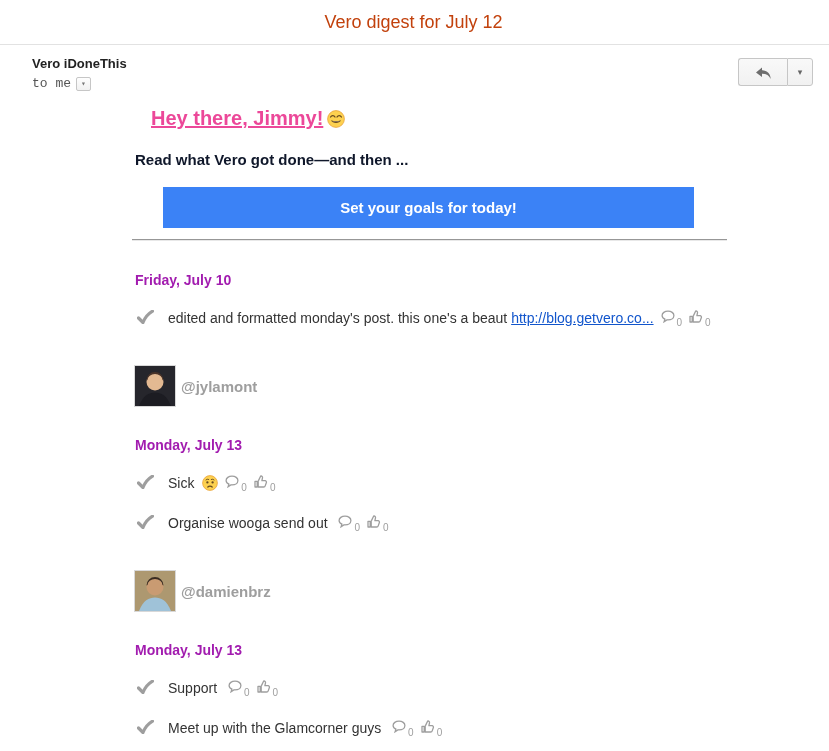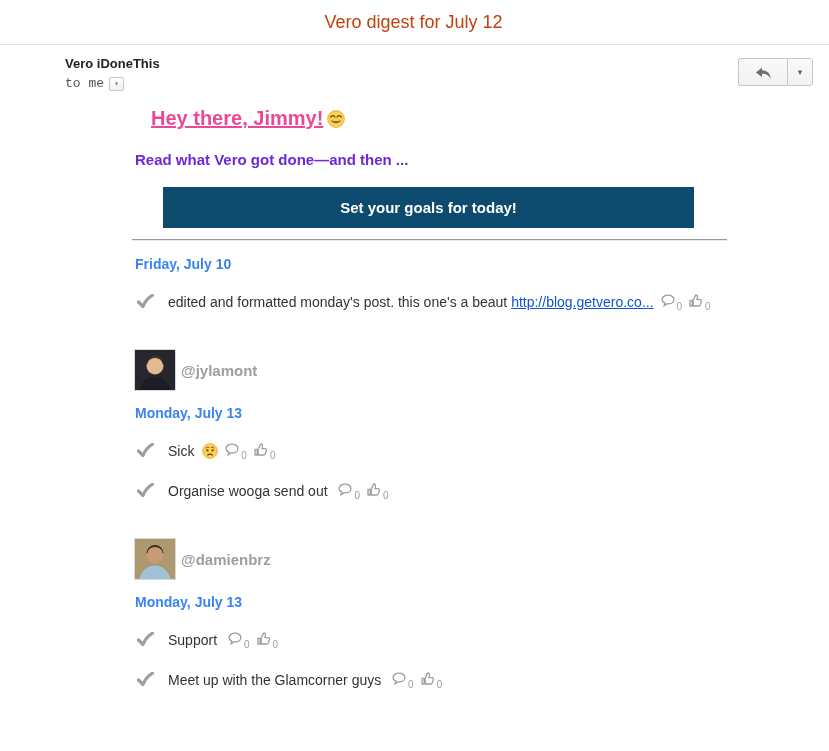--- a/index.html
+++ b/index.html
@@ -9,53 +9,53 @@
     font-family:"Liberation Sans", sans-serif; color:#333;
   }
 
   
   .subject-bar { padding:12px 16px 11px 14px; }
   .subject { font-size:18px; color:#c2410c; font-weight:400;text-align:center; }
   .subject-divider { border:none; border-top:1px solid #e2e2e2; margin:0; }
 
   
   .message-bar { display:flex; justify-content:space-between; align-items:flex-start;
-    padding:11px 16px 0 65px; }
+    padding:11px 16px 0 32px; }
   .sender-name { font-size:13px; font-weight:bold; color:#222; }
   .to-row { margin-top:5px; font-size:13px; color:#555; display:flex; align-items:center;font-family:Liberation Mono, monospace; }
   .to-caret-btn { margin-left:5px; width:15px; height:14px; border:1px solid #c6c6c6; border-radius:2px;
     background:linear-gradient(#fefefe,#f1f1f1); color:#777; font-size:8px; line-height:12px;
     text-align:center; cursor:pointer; }
   .reply-group { display:flex; margin-top:2px; }
   .reply-btn, .reply-caret-btn { height:28px; border:1px solid #c6c6c6;
     background:linear-gradient(#f9f9f9,#f1f1f1); display:flex; align-items:center; justify-content:center;
     cursor:pointer; }
   .reply-btn { width:49px; border-radius:3px 0 0 3px; border-right:none; }
   .reply-caret-btn { width:26px; border-radius:0 3px 3px 0; color:#666; font-size:9px; }
 
   
   .email-body { margin:15px 0 0 135px; width:592px; }
   .greeting { font-size:20px; font-weight:bold; color:#ec4899; margin:16px;text-decoration:underline; }
   .emoji { vertical-align:-3px; margin-left:4px; }
-  .intro { font-size:15px; font-weight:bold; color:#6d28d9; margin-top:21px; }
+  .intro { font-size:15px; font-weight:bold; color:#0f172a; margin-top:21px; }
   .cta-button { margin:19px 0 0 28px; width:531px; height:41px; border:none;
     color:#fff; font-weight:bold; font-size:15px; font-family:"Liberation Sans",sans-serif;
     display:flex; align-items:center; justify-content:center; cursor:pointer; }
   .date-range { margin-top:37px; text-align:center; font-size:13px; color:#666; }
   .top-rule { margin:11px 0 0 -3px; border:none; border-top:1px solid #979797;
     border-bottom:1px solid #e8e8e8; }
 
   
   .person { margin-top:38px; }
   .person.first { margin-top:9px; }
   .person-header { display:flex; align-items:center; }
   .avatar { width:40px; height:40px; flex:0 0 40px; outline:1px solid #d8d8d8; display:block; }
   .person-name { margin-left:16px; font-size:19px; font-weight:bold; color:#1b6ab9; cursor:pointer; }
   .person-handle { margin-left:6px; font-size:15px; font-weight:bold; color:#9e9e9e; }
-  .day-date { margin-top:15px; font-size:14px; font-weight:bold; color:#3b82f6; }
+  .day-date { margin-top:31px; font-size:14px; font-weight:bold; color:#a21caf; }
   .task { display:flex; align-items:flex-start; margin-top:19px; font-size:14px; line-height:19px; }
   .check { flex:0 0 17px; margin:3px 14px 0 2px; }
   .task-body { color:#333; }
   .task-link { color:#1155cc; text-decoration:underline; cursor:pointer; }
   .stats { white-space:nowrap; margin-left:7px; }
   .stat { display:inline-flex; align-items:flex-start; margin-right:7px; cursor:pointer; }
   .stat svg { margin-top:3px; }
   .cnt { font-size:10px; color:#9e9e9e; margin-left:2px; position:relative; top:6px; }
 </style>
 </head>
@@ -117,21 +117,21 @@
 </div>
 
 <div class="email-body">
 
   <h1 class="greeting"><span>Hey there, Jimmy!</span><svg class="emoji" width="18" height="18" viewBox="0 0 18 18">
         <use href="#emoji-grin"></use>
       </svg></h1>
 
   <div class="intro">Read what Vero got done—and then ...</div>
 
-  <button class="cta-button" style="background:#0c4a6e" title="Set your goals for today!">Set your goals for today!</button>
+  <button class="cta-button" style="background:#3b82f6" title="Set your goals for today!">Set your goals for today!</button>
 
   <hr class="top-rule">
 
   <section class="person first">
     <div class="day-date">Friday, July 10</div>
 
     <div class="task">
       <svg class="check" width="17" height="14" viewBox="0 0 17 14">
           <use href="#icon-check"></use>
         </svg>

